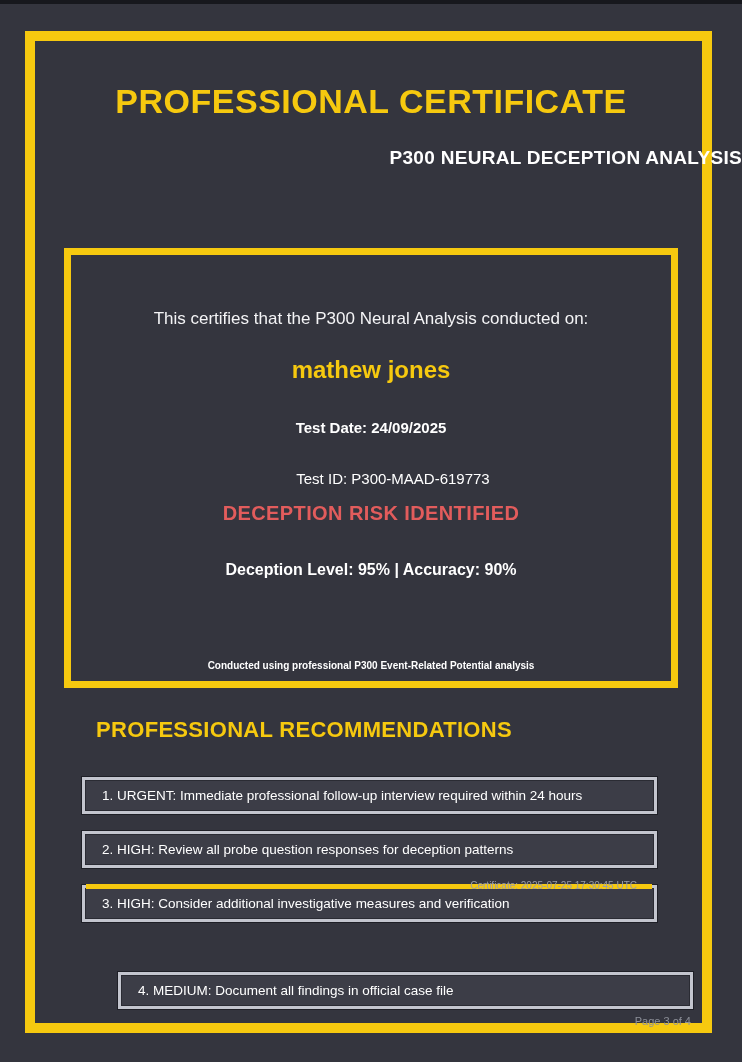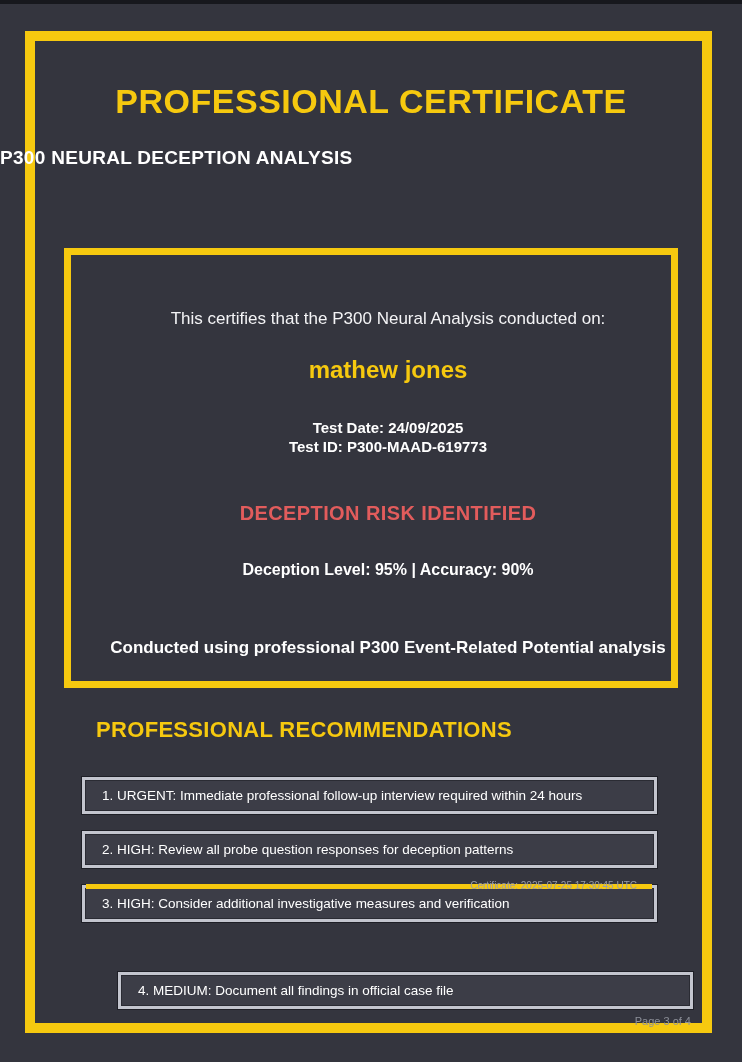--- a/index.html
+++ b/index.html
@@ -12,21 +12,21 @@
   }
   html,body{margin:0;padding:0;}
   body{
     width:742px;height:1062px;
     background:var(--bg);
     font-family:"Liberation Sans", sans-serif;
     position:relative;
     overflow:hidden;
     color:#ffffff;
   }
-  .abs{position:absolute;}
+  .abs{position:absolute;text-align:right;}
   .top-strip{
     left:0;top:0;width:742px;height:4px;
     background:#17181d;
   }
   .outer-frame{
     left:25px;top:31px;width:687px;height:1002px;
     border:10px solid var(--gold);
     box-sizing:border-box;
   }
   .cert-title{
@@ -40,28 +40,28 @@
     left:0;top:147px;width:742px;
     color:#ffffff;
     font-size:19px;font-weight:bold;
     letter-spacing:0.3px;
   }
   .details-panel{
     left:64px;top:248px;width:614px;height:440px;
     border:7px solid var(--gold);
     box-sizing:border-box;
   }
-  .panel-text{left:64px;width:614px;text-align:center;padding-left:17px;}
+  .panel-text{left:64px;width:614px;text-align:center;}
   .certify-intro{top:309px;font-size:17px;font-weight:400;color:#f4f4f6;}
   .subject-name{top:356px;font-size:24px;font-weight:bold;color:var(--gold);}
   .test-date{top:419px;font-size:15px;font-weight:bold;}
-  .test-id{top:438px;font-size:15px;font-weight:bold;}
+  .test-id{top:470px;font-size:15px;font-weight:normal;margin-left:22px;}
   .result-status{top:502px;font-size:20px;font-weight:bold;color:var(--red);letter-spacing:0.4px;}
   .metrics-line{top:561px;font-size:16px;font-weight:bold;}
-  .method-note{top:638px;font-size:17px;font-weight:bold;}
+  .method-note{top:660px;font-size:10px;font-weight:bold;}
   .rec-heading{
     left:0;top:717px;width:608px;
     text-align:center;
     color:var(--gold);
     font-size:22px;font-weight:bold;
     letter-spacing:0.3px;
   }
   .rec-box{
     left:82px;width:575px;height:37px;
     background:var(--panel-bg);

